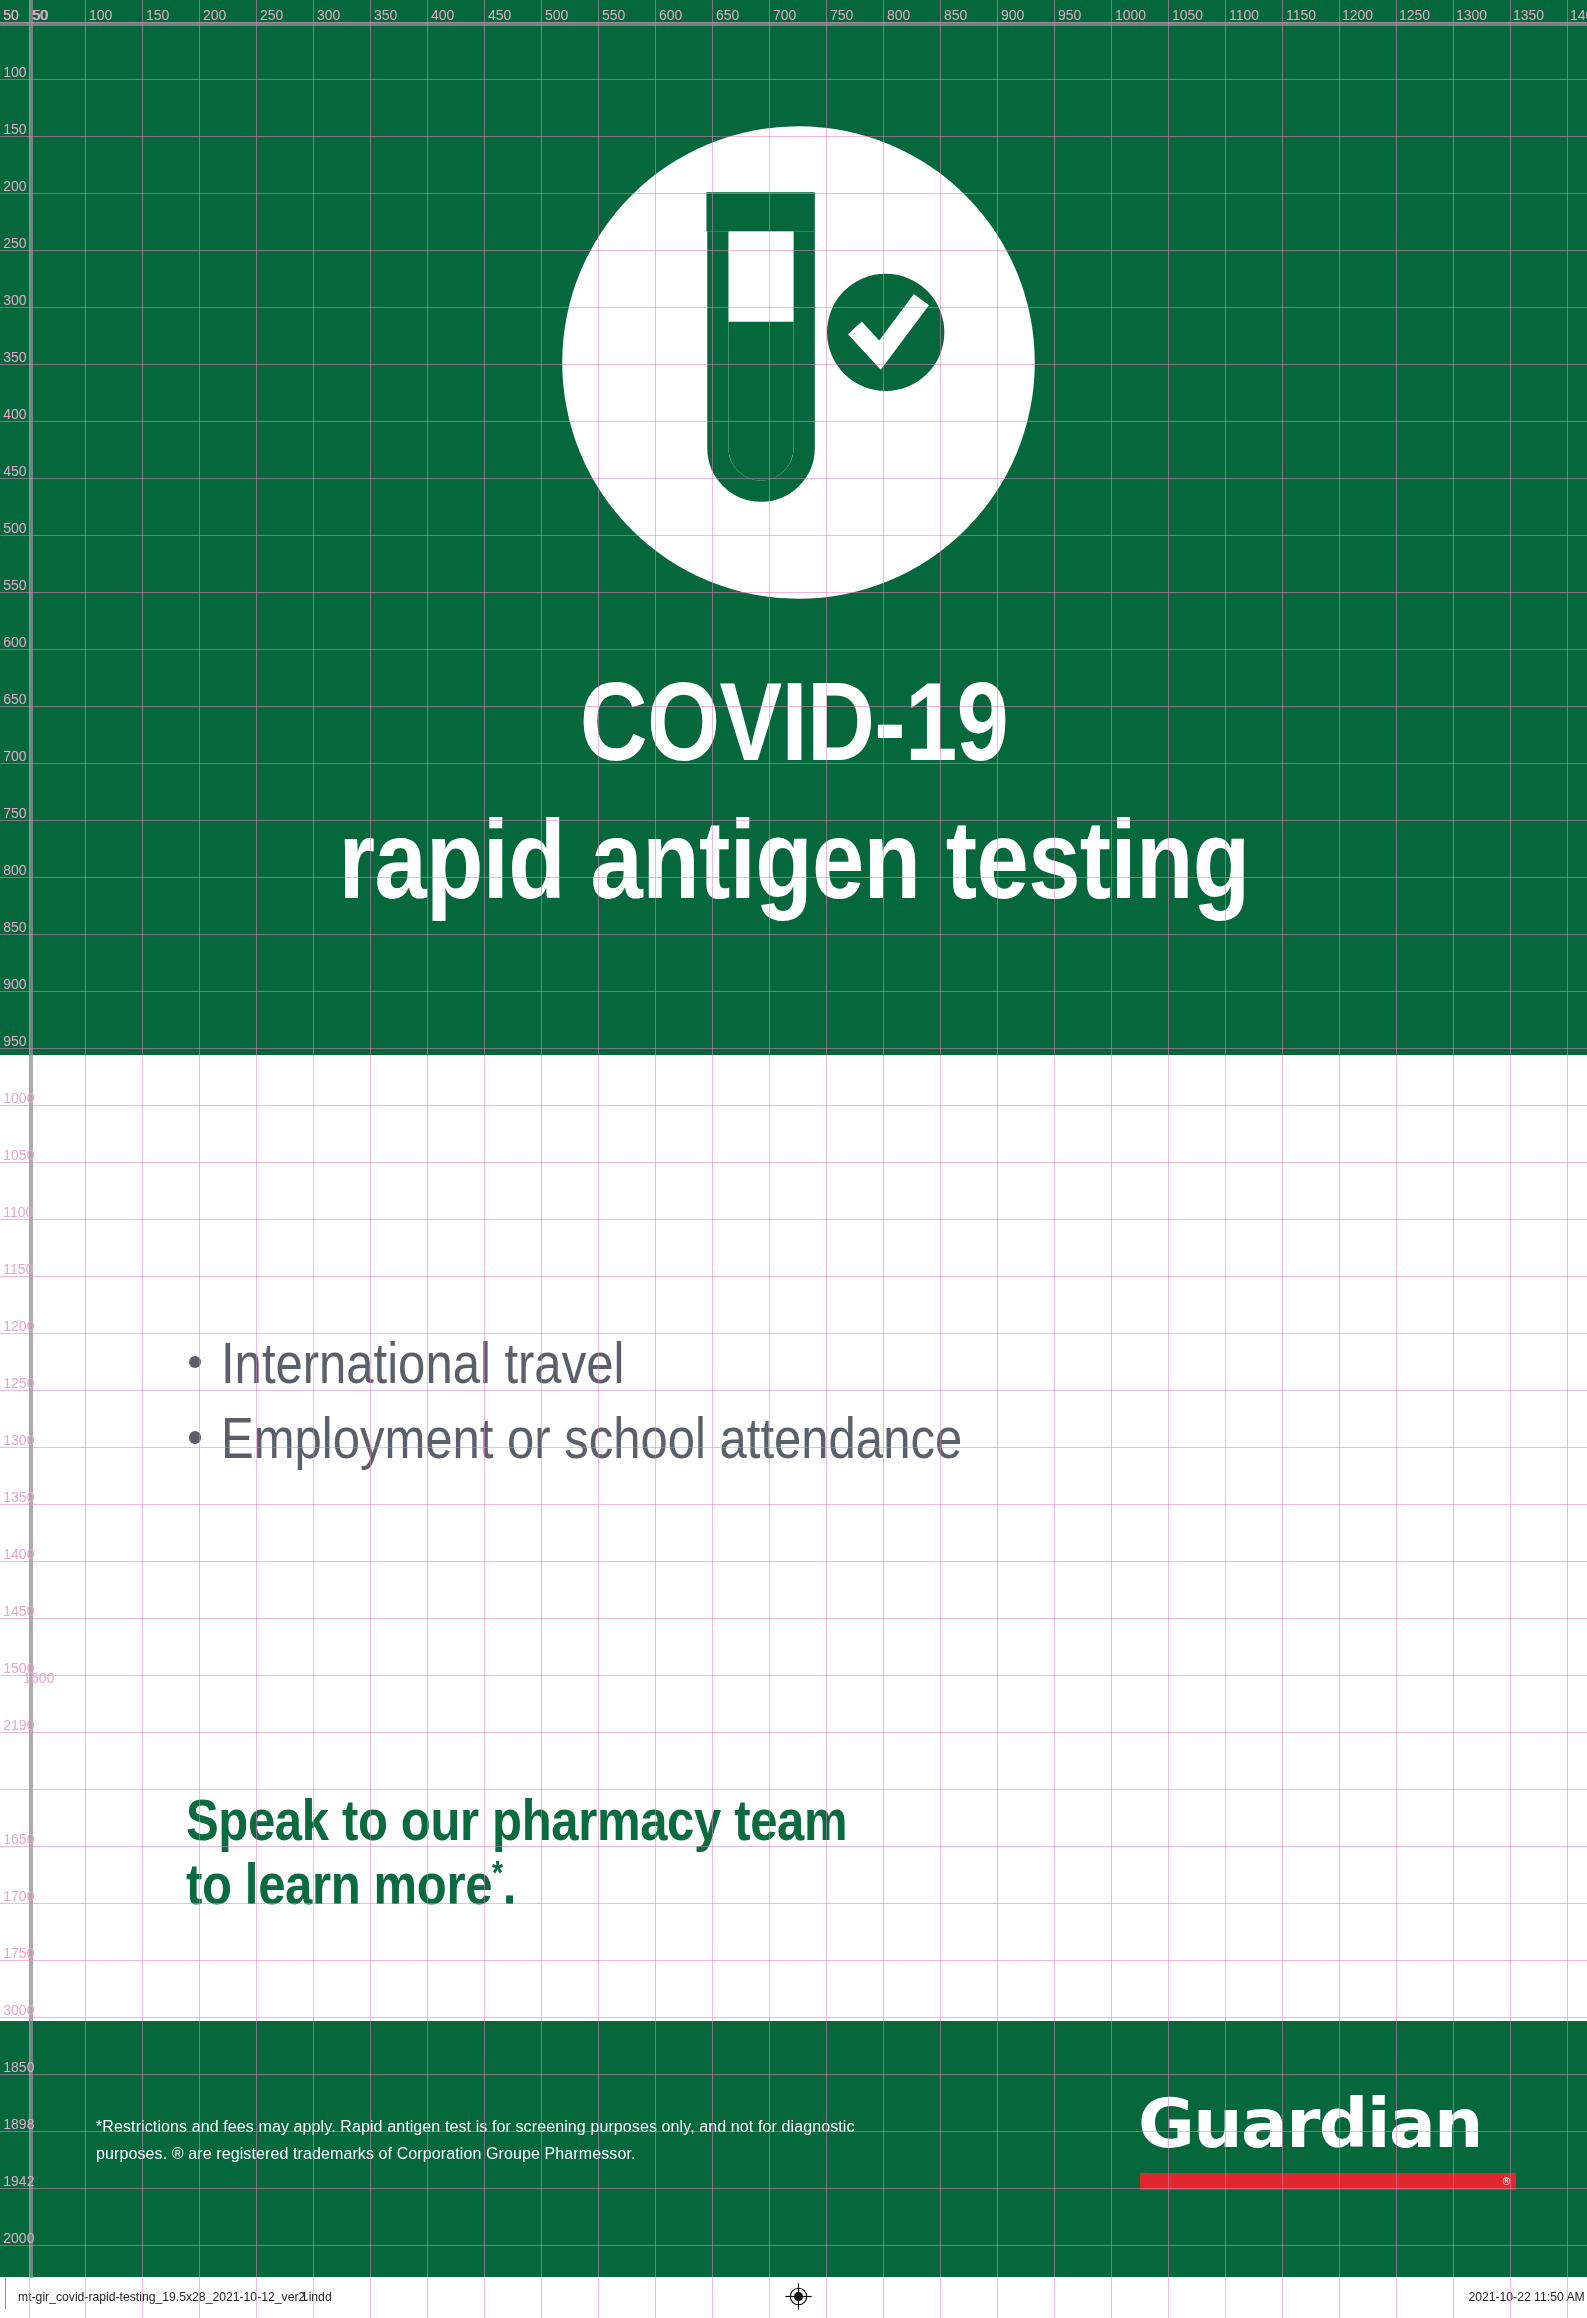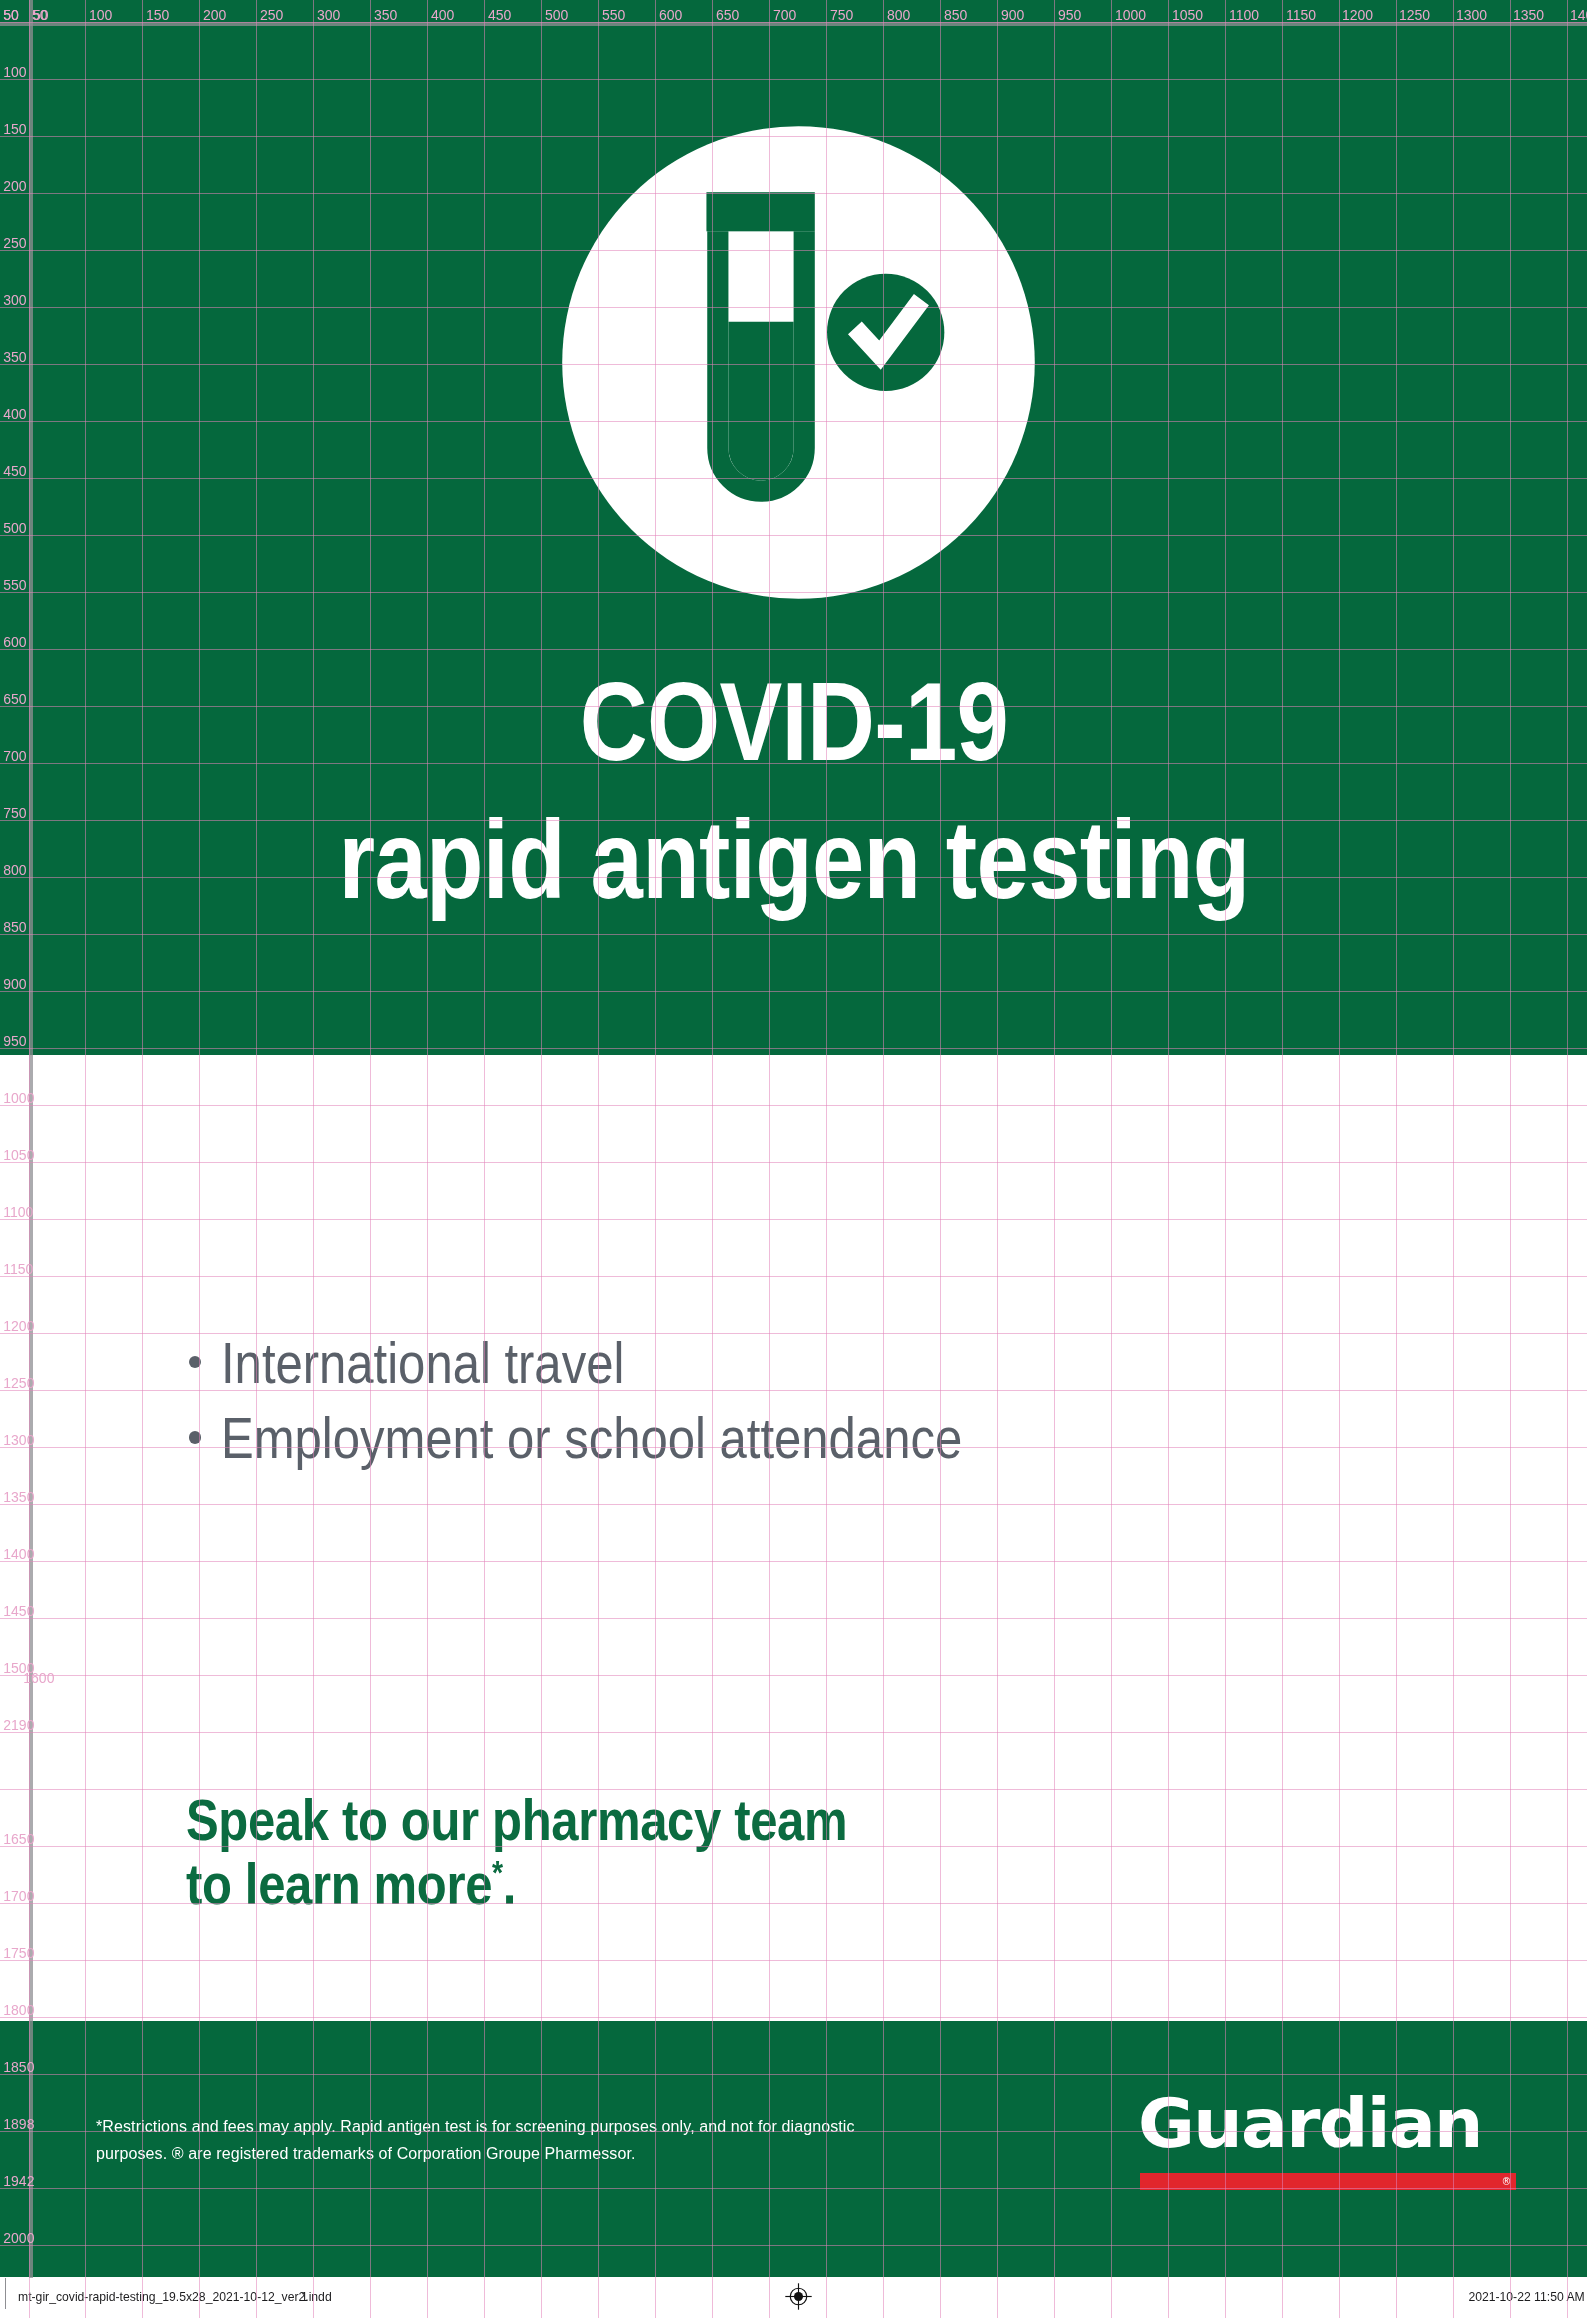--- a/index.html
+++ b/index.html
@@ -351,21 +351,21 @@
         <div class="tick" style="left: 3.3px; top: 1717px;">2190</div>
         <div class="gh" style="top: 1789px;"></div>
         <div class="tick" style="left: 3.3px; top: 1670px; margin-left: 20px;">1600</div>
         <div class="gh" style="top: 1846px;"></div>
         <div class="tick" style="left: 3.3px; top: 1831px;">1650</div>
         <div class="gh" style="top: 1903px;"></div>
         <div class="tick" style="left: 3.3px; top: 1888px;">1700</div>
         <div class="gh" style="top: 1960px;"></div>
         <div class="tick" style="left: 3.3px; top: 1945px;">1750</div>
         <div class="gh" style="top: 2017px;"></div>
-        <div class="tick" style="left: 3.3px; top: 2002px;">1800</div>
+        <div class="tick" style="left: 3.3px; top: 2002px;">3000</div>
         <div class="gh" style="top: 2074px;"></div>
         <div class="tick" style="left: 3.3px; top: 2059px;">1850</div>
         <div class="gh" style="top: 2131px;"></div>
         <div class="tick" style="left: 3.3px; top: 2116px;">1898</div>
         <div class="gh" style="top: 2188px;"></div>
         <div class="tick" style="left: 3.3px; top: 2173px;">1942</div>
         <div class="gh" style="top: 2245px;"></div>
         <div class="tick" style="left: 3.3px; top: 2230px;">2000</div>
         <div class="tick" style="left: 33px; top: 6.5px;">50</div>
       </div>

